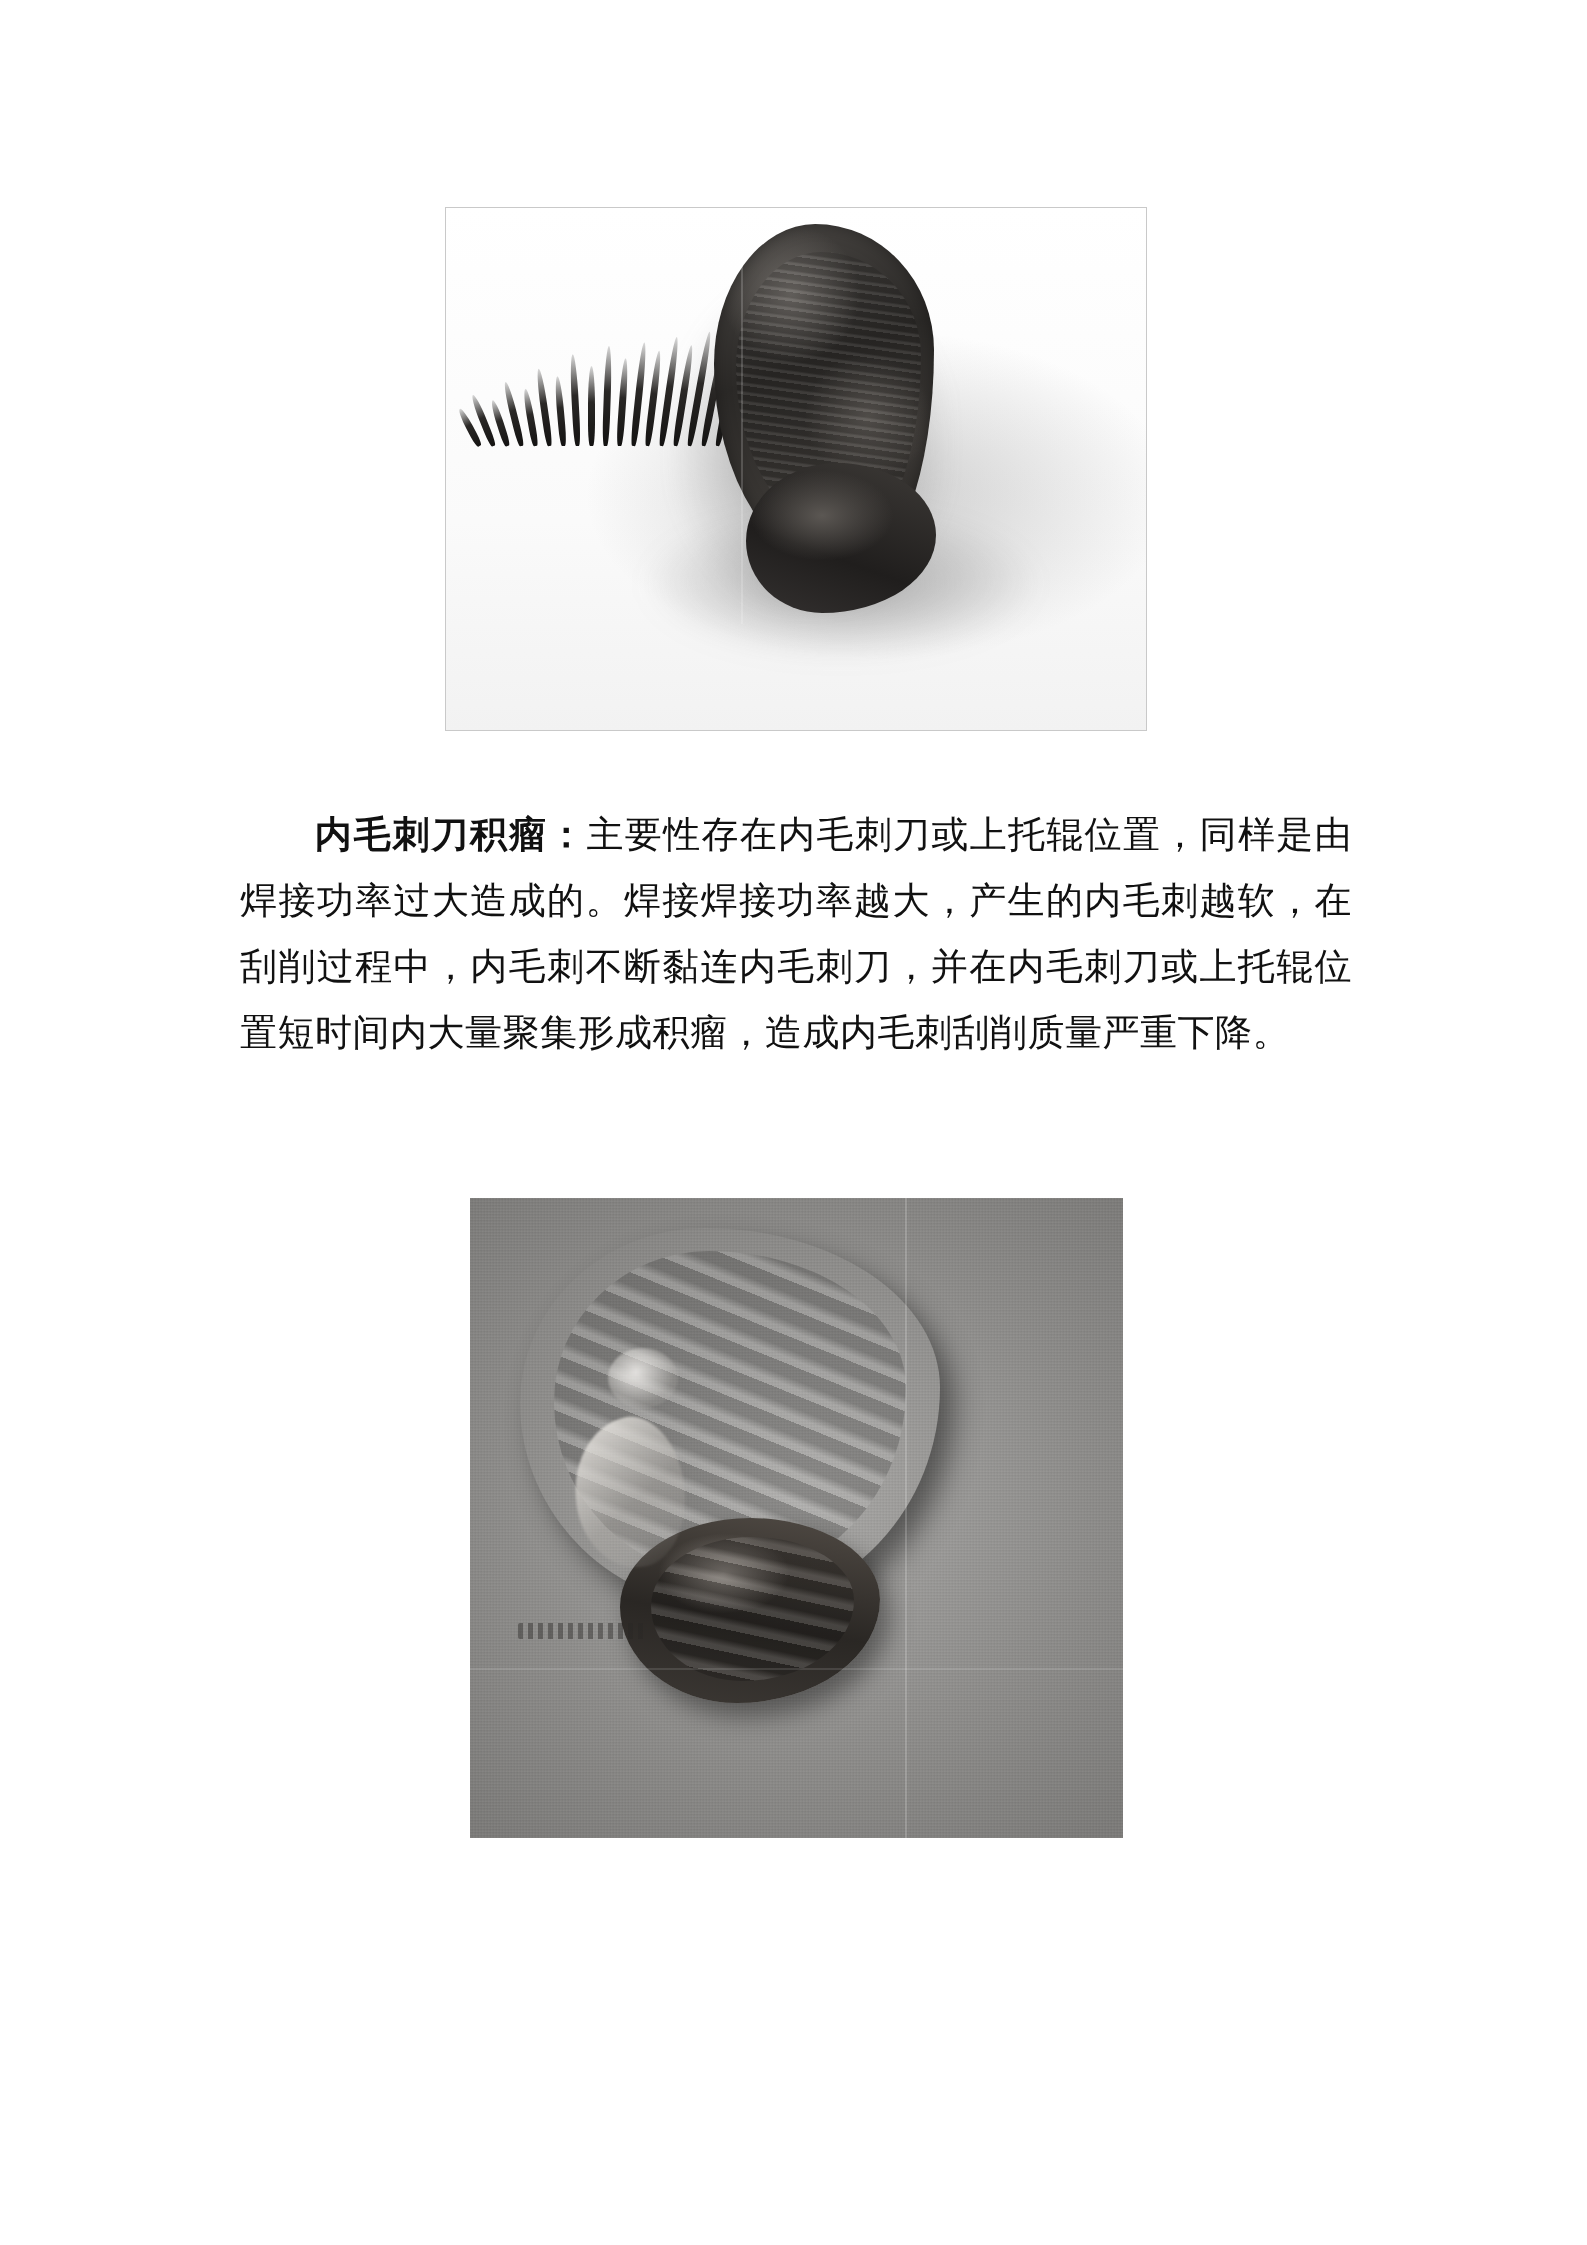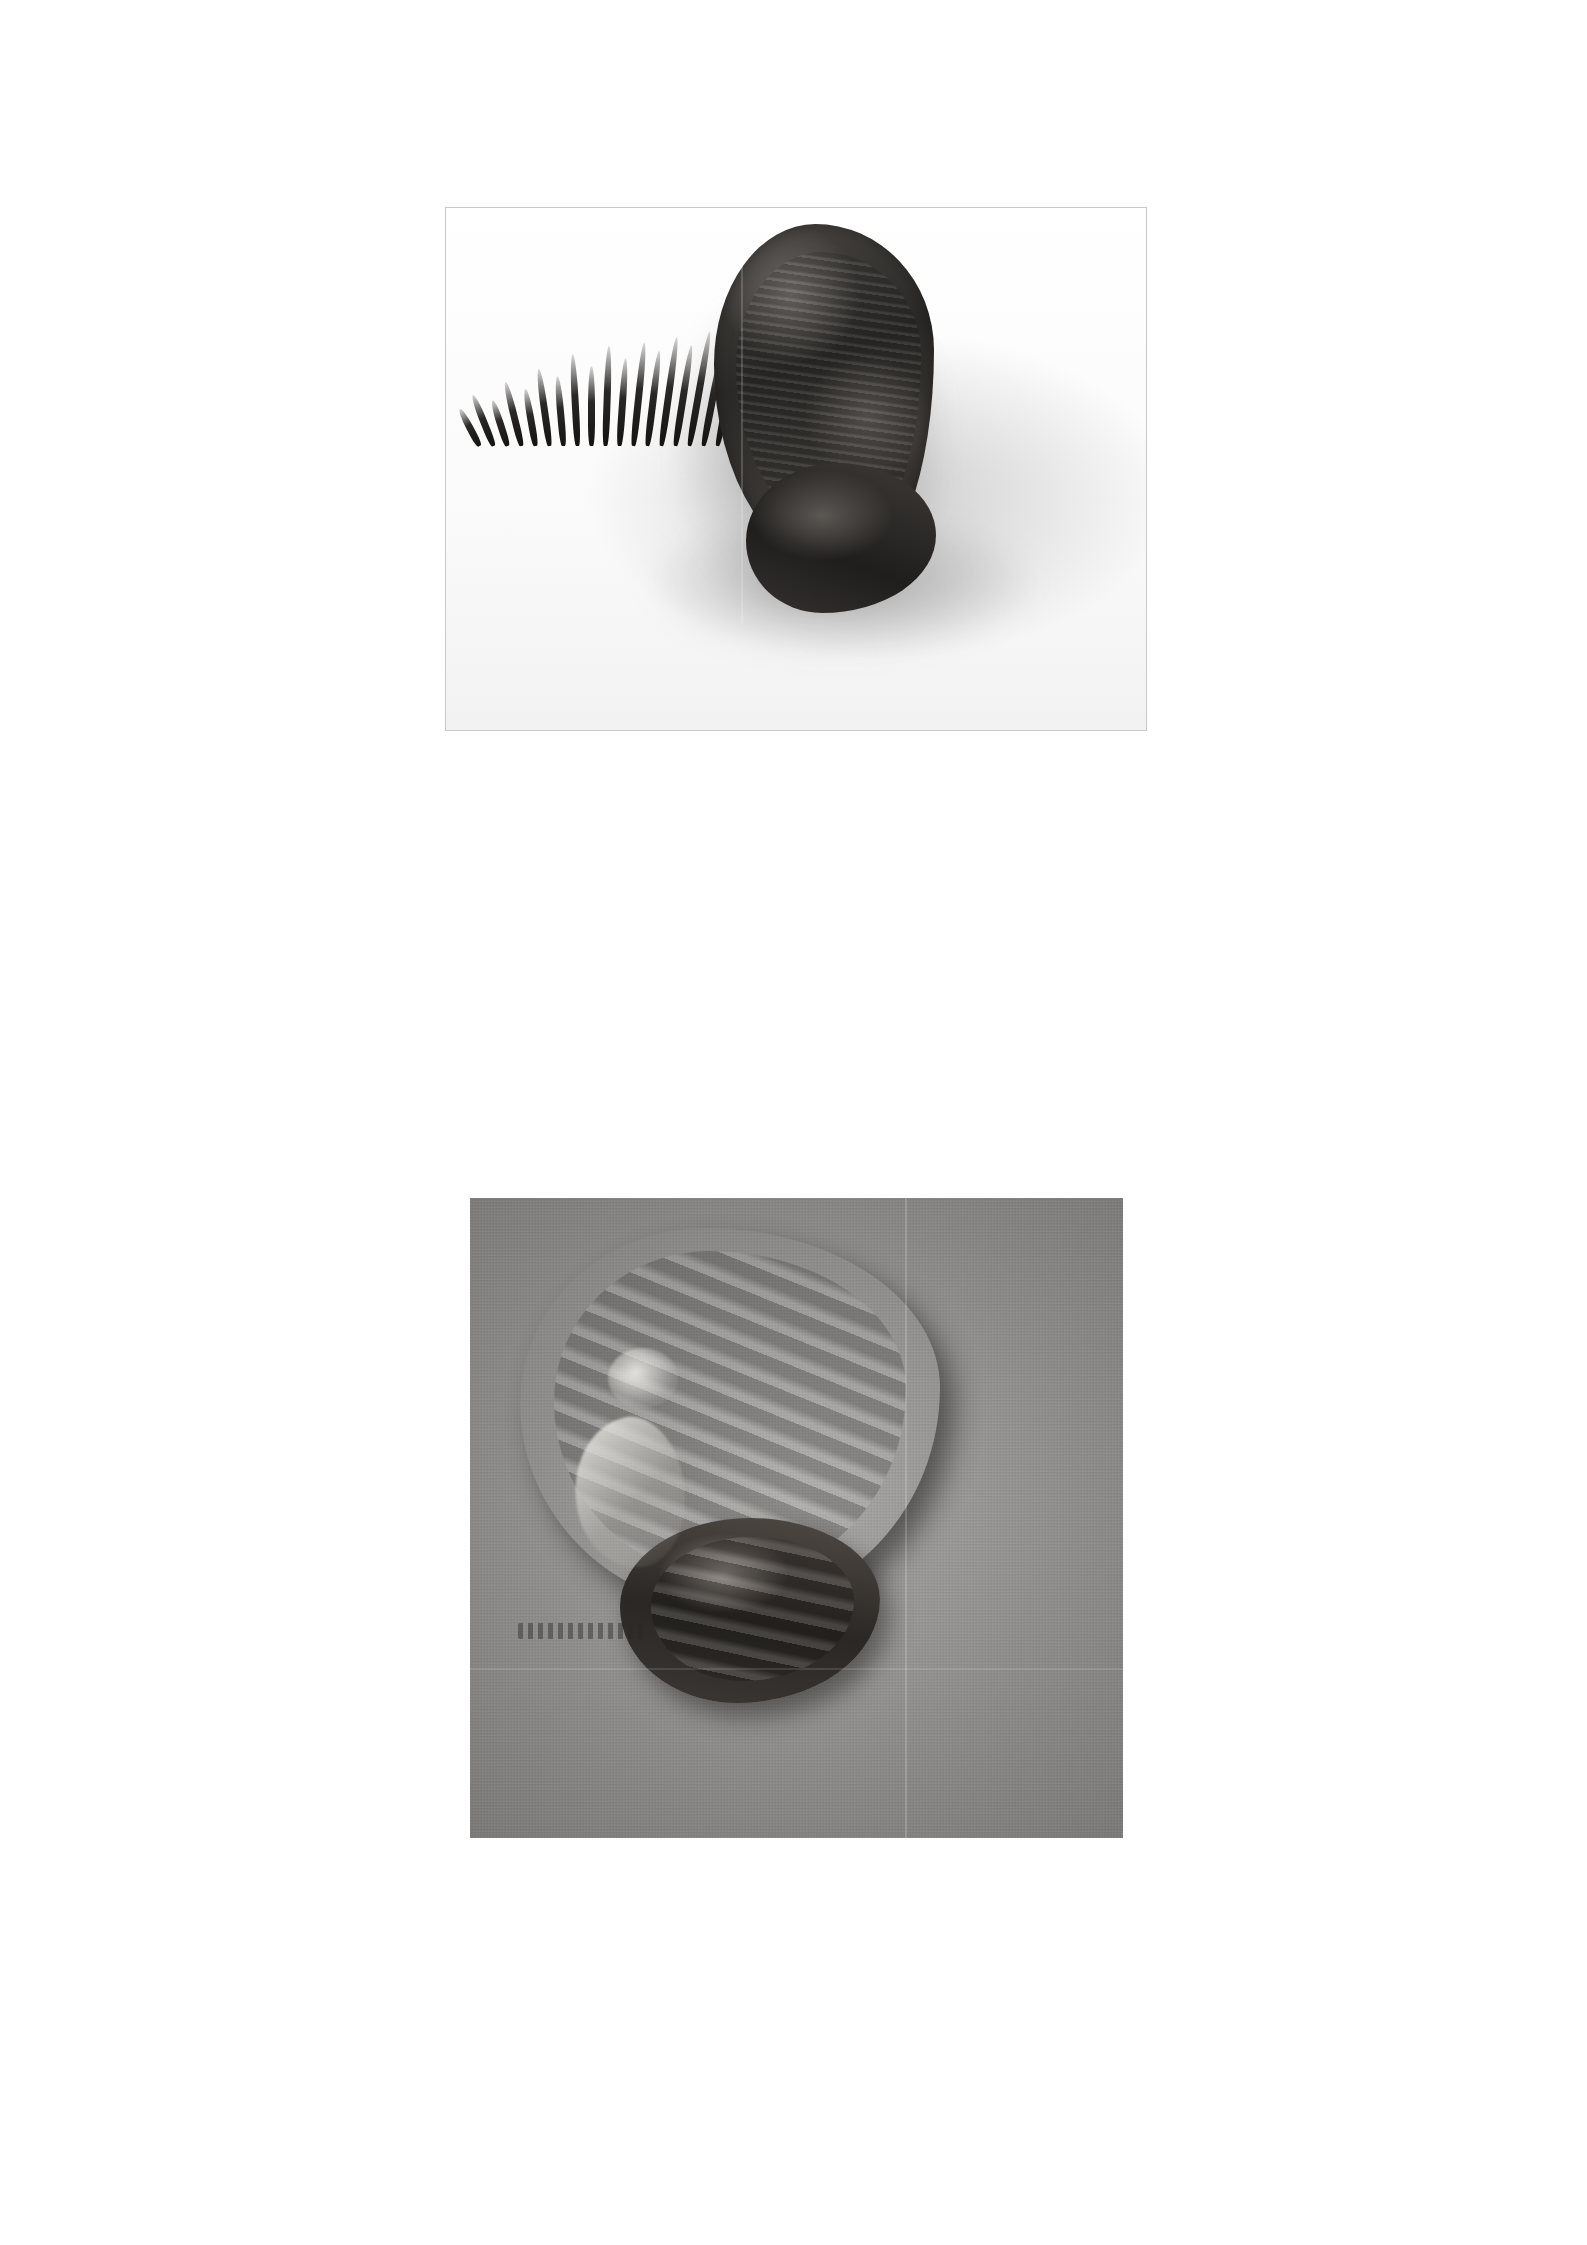--- a/index.html
+++ b/index.html
@@ -262,20 +262,23 @@
         <span style="left:210px; height:116px; transform:rotate(10deg);"></span>
         <span style="left:224px; height:106px; transform:rotate(11deg);"></span>
         <span style="left:238px; height:118px; transform:rotate(12deg);"></span>
       </div>
       <div class="lump-main"></div>
       <div class="lump-bottom"></div>
       <div class="band"></div>
     </div>
   </div>
 
+  <p id="body-text">
+    <span class="indent"></span><span class="lead">内毛刺刀积瘤：</span><span>主要性存在内毛刺刀或上托辊位置，同样是由焊接功率过大造成的。焊接焊接功率越大，产生的内毛刺越软，在刮削过程中，内毛刺不断黏连内毛刺刀，并在内毛刺刀或上托辊位置短时间内大量聚集形成积瘤，造成内毛刺刮削质量严重下降。</span>
+  </p>
 
   <div class="figure" id="figure-2">
     <div class="canvas">
       <div class="grain"></div>
       <div class="mass"></div>
       <div class="mass-lower"></div>
       <div class="highlight-a"></div>
       <div class="highlight-b"></div>
       <div class="caption-mark"></div>
       <div class="seam-v"></div>

